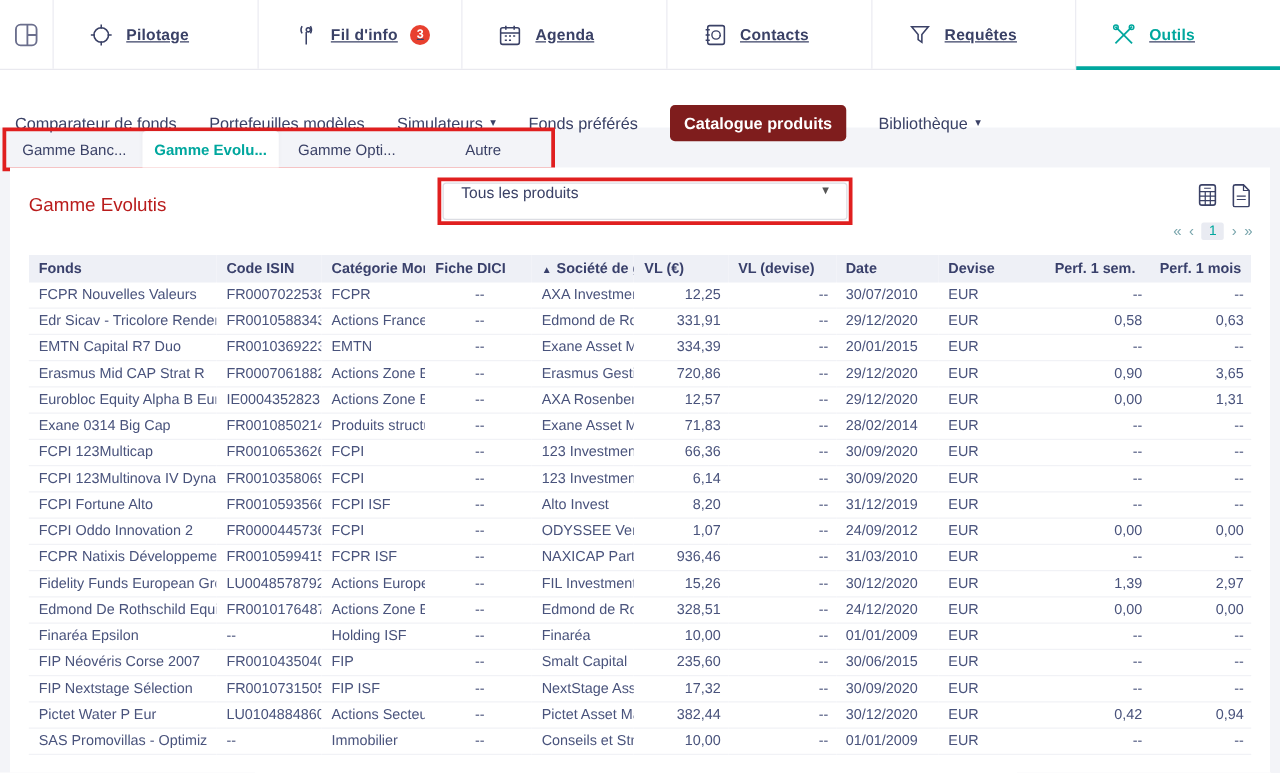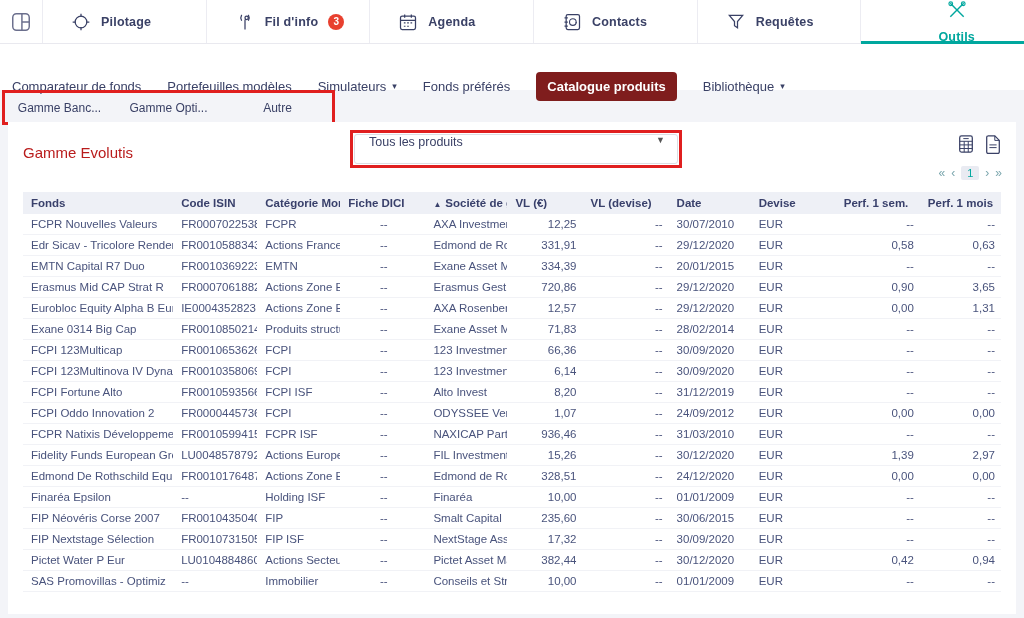--- a/index.html
+++ b/index.html
@@ -1,23 +1,23 @@
 <!DOCTYPE html>
 <html><head>
 <meta charset="utf-8">
 <style>
   * { margin:0; padding:0; box-sizing:border-box; }
   html,body { width:1024px; height:618px; }
   body { font-family:"Liberation Sans", sans-serif; background:#f3f4f8; color:#3a4166; overflow:hidden; }
 
   
-  .topnav { display:flex; height:44px; background:#fff; border-bottom:1px solid #e9e9ef; }
+  .topnav { display:flex; height:56px; background:#fff; border-bottom:1px solid #e9e9ef;text-decoration:underline; }
   .topnav .logo-cell { width:43px; display:flex; align-items:center; justify-content:center; border-right:1px solid #ececf2; }
   .topnav .nav-cell { flex:1; display:flex; align-items:center; gap:10px; padding-left:28px; border-right:1px solid #ececf2; position:relative; cursor:pointer; }
-  .topnav .nav-cell:last-child { border-right:none;flex-direction:column; }
+  .topnav .nav-cell:last-child { border-right:none; }
   .topnav .nav-label { font-size:12.5px; font-weight:bold; color:#3a4166; letter-spacing:.2px; }
   .topnav .nav-cell.active .nav-label { color:#00a79e; }
   .topnav .nav-cell.active::after { content:""; position:absolute; left:0; right:0; bottom:-1px; height:3px; background:#00a79e; }
   .badge { background:#e8402f; color:#fff; font-size:10px; font-weight:bold; min-width:16px; height:16px; border-radius:8px; display:inline-flex; align-items:center; justify-content:center; padding:0 4px; }
   .icon svg { display:block; }
 
   
   .subnav { display:flex; align-items:center; height:46px; background:#fff; padding-left:12px; gap:26px; }
   .subnav .sub-item { font-size:13px; color:#3a4166; cursor:pointer; display:flex; align-items:center; gap:6px; white-space:nowrap;margin-top:38px; }
   .subnav .sub-item.pill { background:#7f1d1d; color:#fff; padding:7px 11px; border-radius:4px;font-weight:bold; }
@@ -152,20 +152,23 @@
   <span class="sub-item">
       <span>Bibliothèque</span>
       <span class="caret">▾</span>
     </span>
 </div>
 
 <div class="tabs-zone">
   <div class="tabs-annotation">
     <div class="tab">
         <span>Gamme Banc...</span>
+      </div>
+    <div class="tab active">
+        <span>Gamme Evolu...</span>
       </div>
     <div class="tab">
         <span>Gamme Opti...</span>
       </div>
     <div class="tab">
         <span>Autre</span>
       </div>
   </div>
 </div>
 

